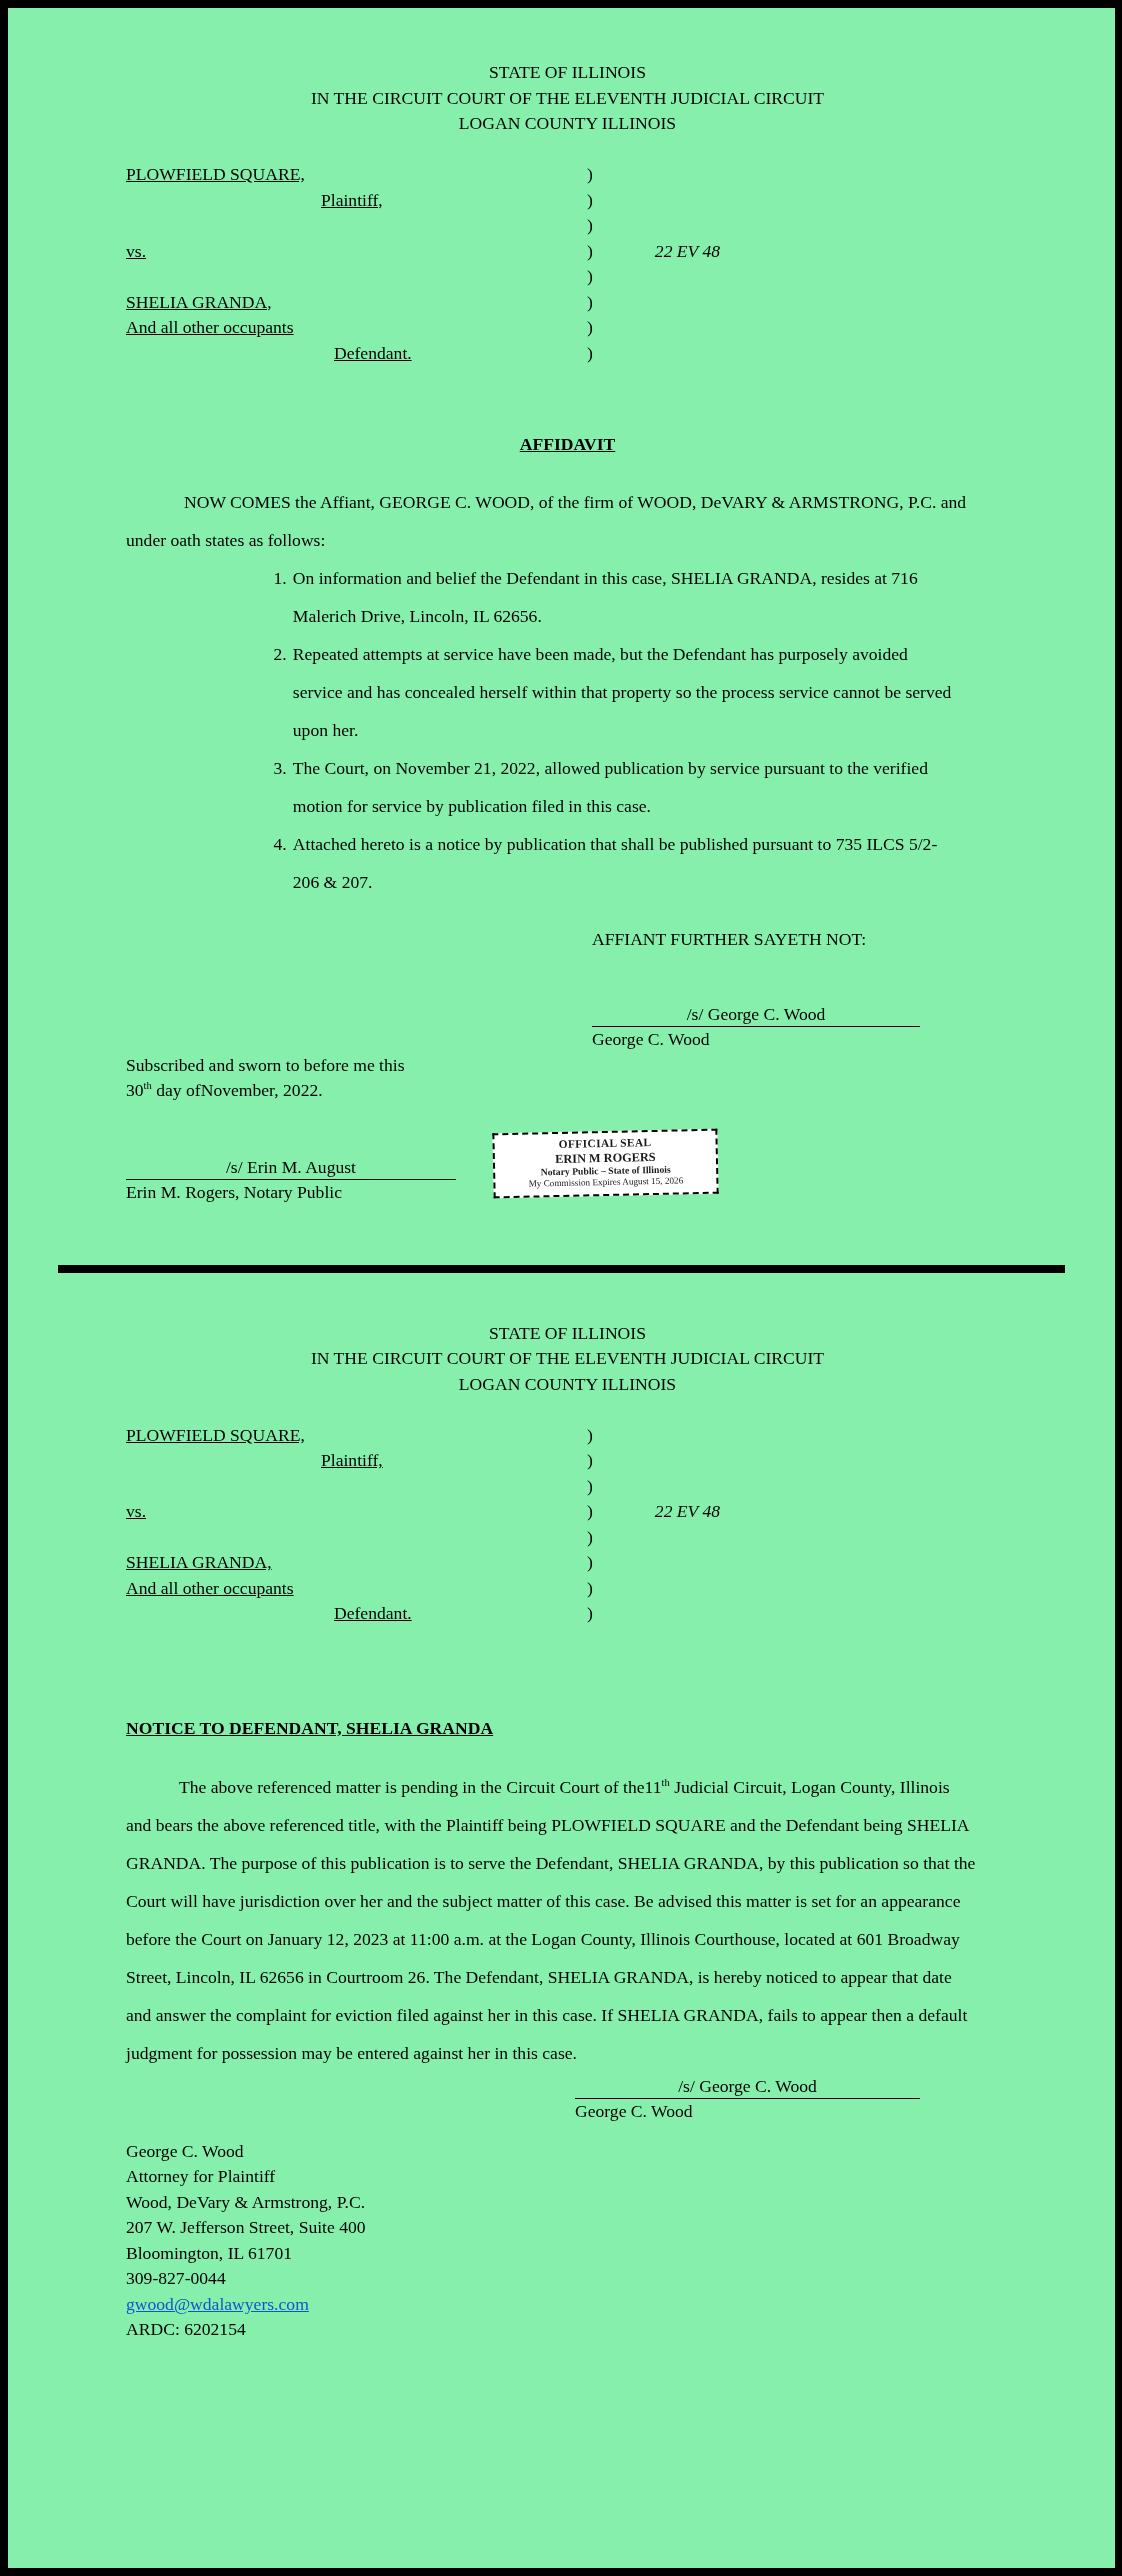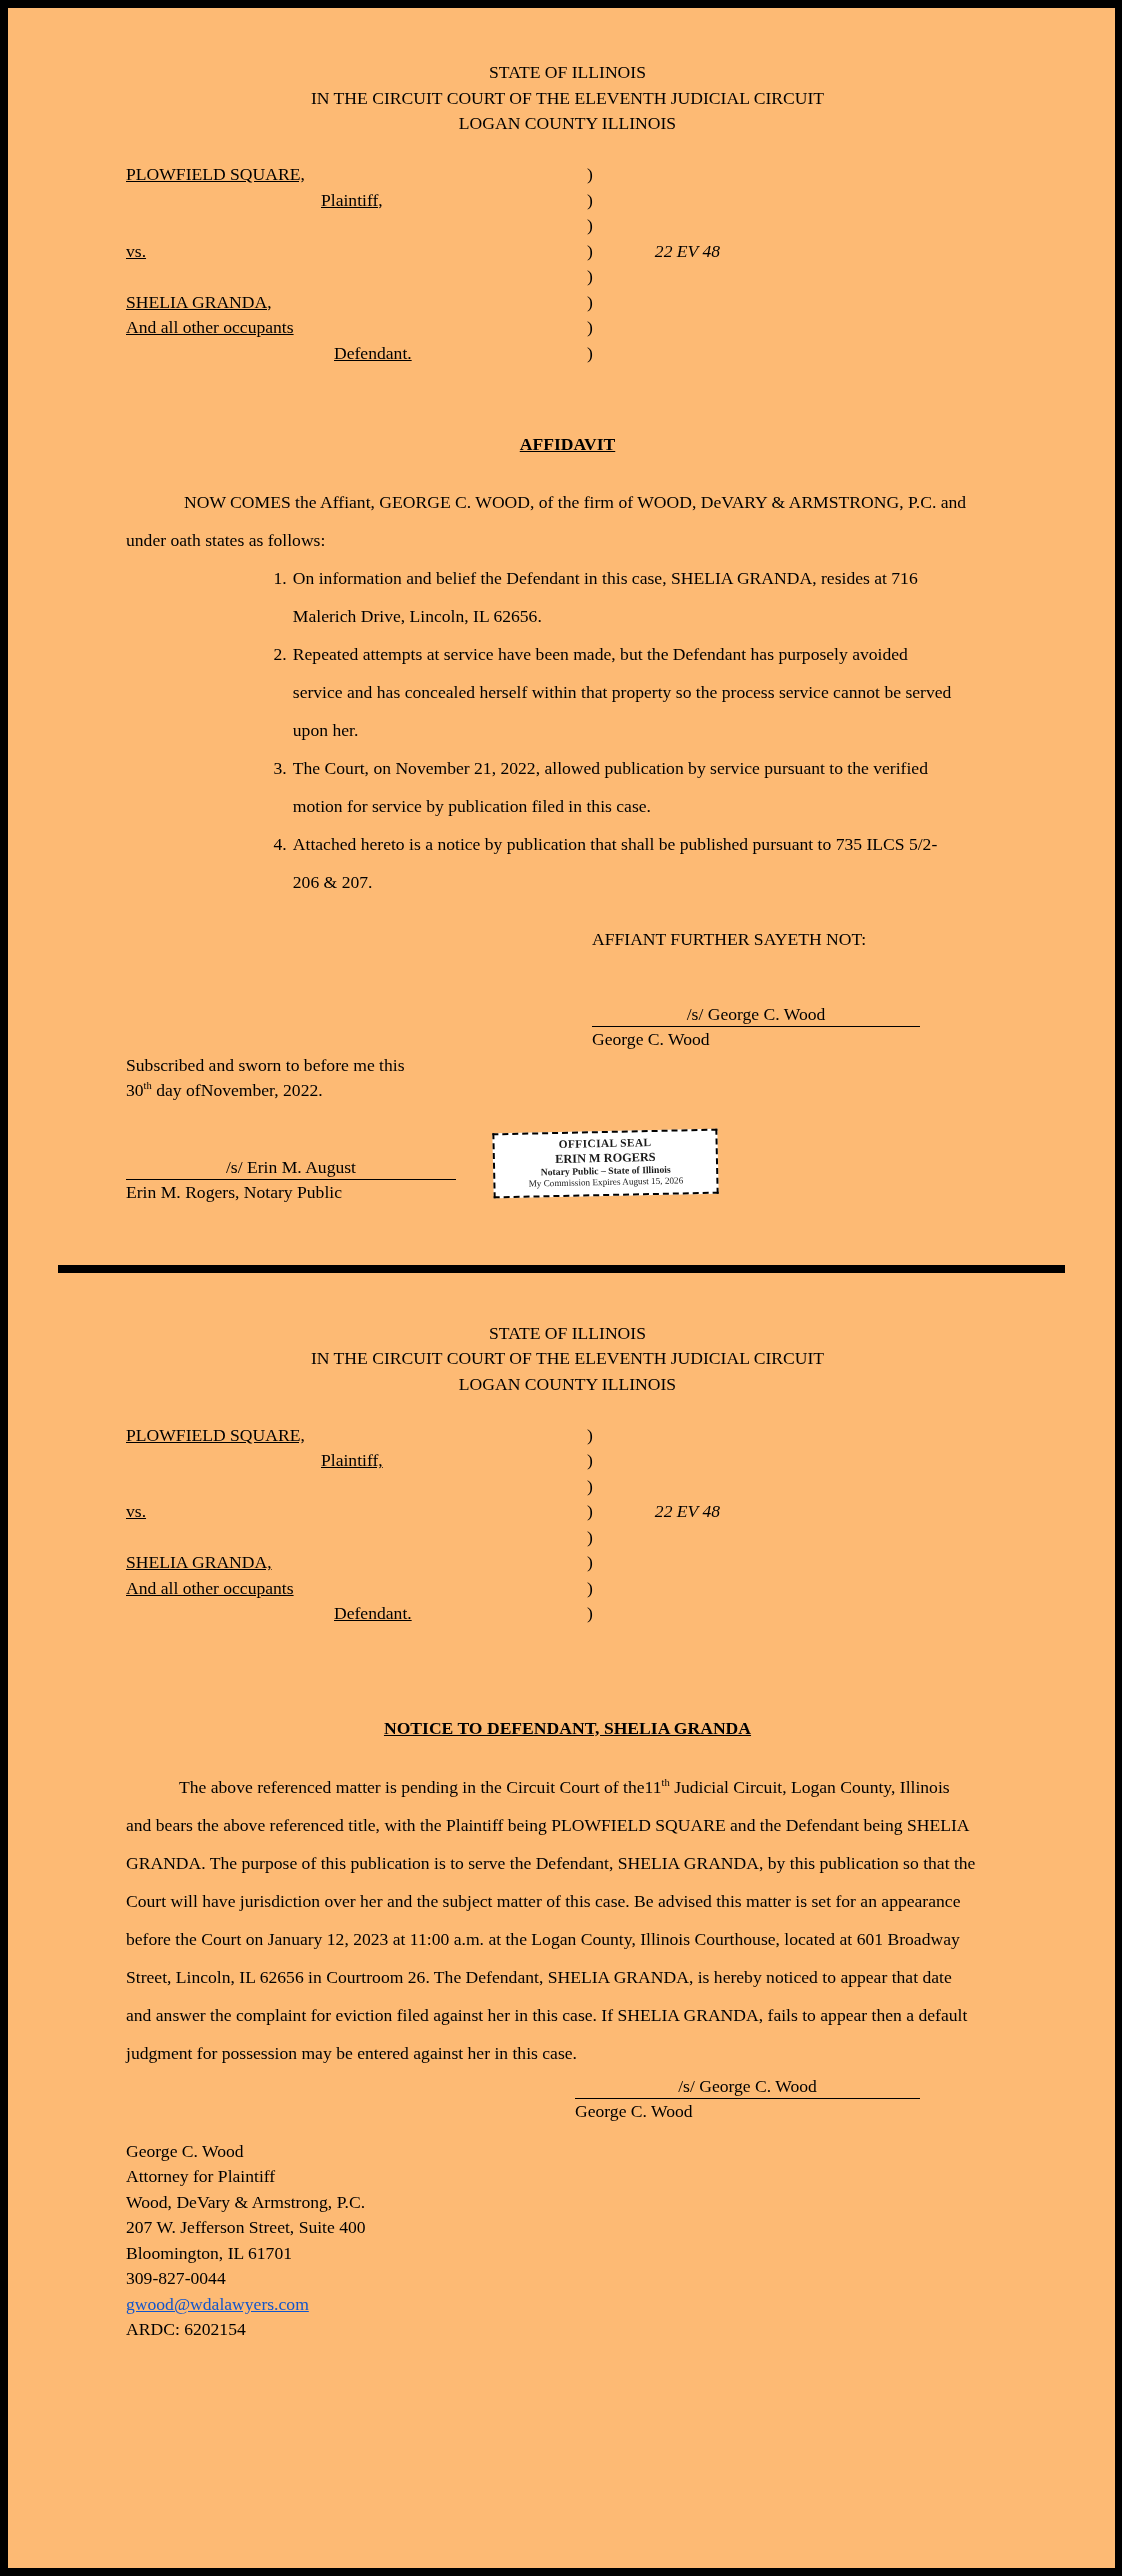--- a/index.html
+++ b/index.html
@@ -6,21 +6,21 @@
   html, body { margin: 0; padding: 0; }
   body {
     width: 1123px; height: 2576px;
     background: #ffffff;
     font-family: "Liberation Serif", "DejaVu Serif", serif;
     color: #000000;
   }
   .frame {
     width: 1123px; height: 2576px;
     border: 8px solid #000;
-    background: #fdba74;
+    background: #86efac;
     overflow: hidden;
   }
   .page { padding-left: 118px; padding-right: 106px; }
 
   .court-header { text-align: center; font-size: 17.6px; line-height: 25.5px; }
   .header1 { margin-top: 52px; }
   .header2 { margin-top: 48px; }
 
   .caption { margin-top: 25.5px; font-size: 17.6px; }
   .cap-row { display: flex; height: 25.5px; line-height: 25.5px; }
@@ -28,21 +28,21 @@
   .indent-plaintiff { padding-left: 195px; }
   .indent-defendant { padding-left: 208px; }
   .cap-paren { flex: 0 0 auto; }
   .cap-case { margin-left: 62px; white-space: nowrap; font-style: italic; }
 
   .doc-title {
     margin: 68px 0 0; text-align: center; font-size: 17.6px;
     font-weight: bold; text-decoration: underline; line-height: 20px;
   }
   .notice-title {
-    margin: 91px 0 0; text-align: center; font-size: 17.6px;
+    margin: 91px 0 0; font-size: 17.6px;
     font-weight: bold; text-decoration: underline; line-height: 20px;
   }
 
   .intro { margin: 29px 0 0; font-size: 17.6px; line-height: 38px; text-indent: 58px; }
 
   .aff-list { margin: 0 0 0 132px; padding-left: 33px; width: 702px; font-size: 17.6px; line-height: 38px; }
   .aff-list li { padding-left: 1.8px; }
 
   .closing { margin: 26.4px 0 0 466px; font-size: 17.6px; line-height: 25.5px; }
 

